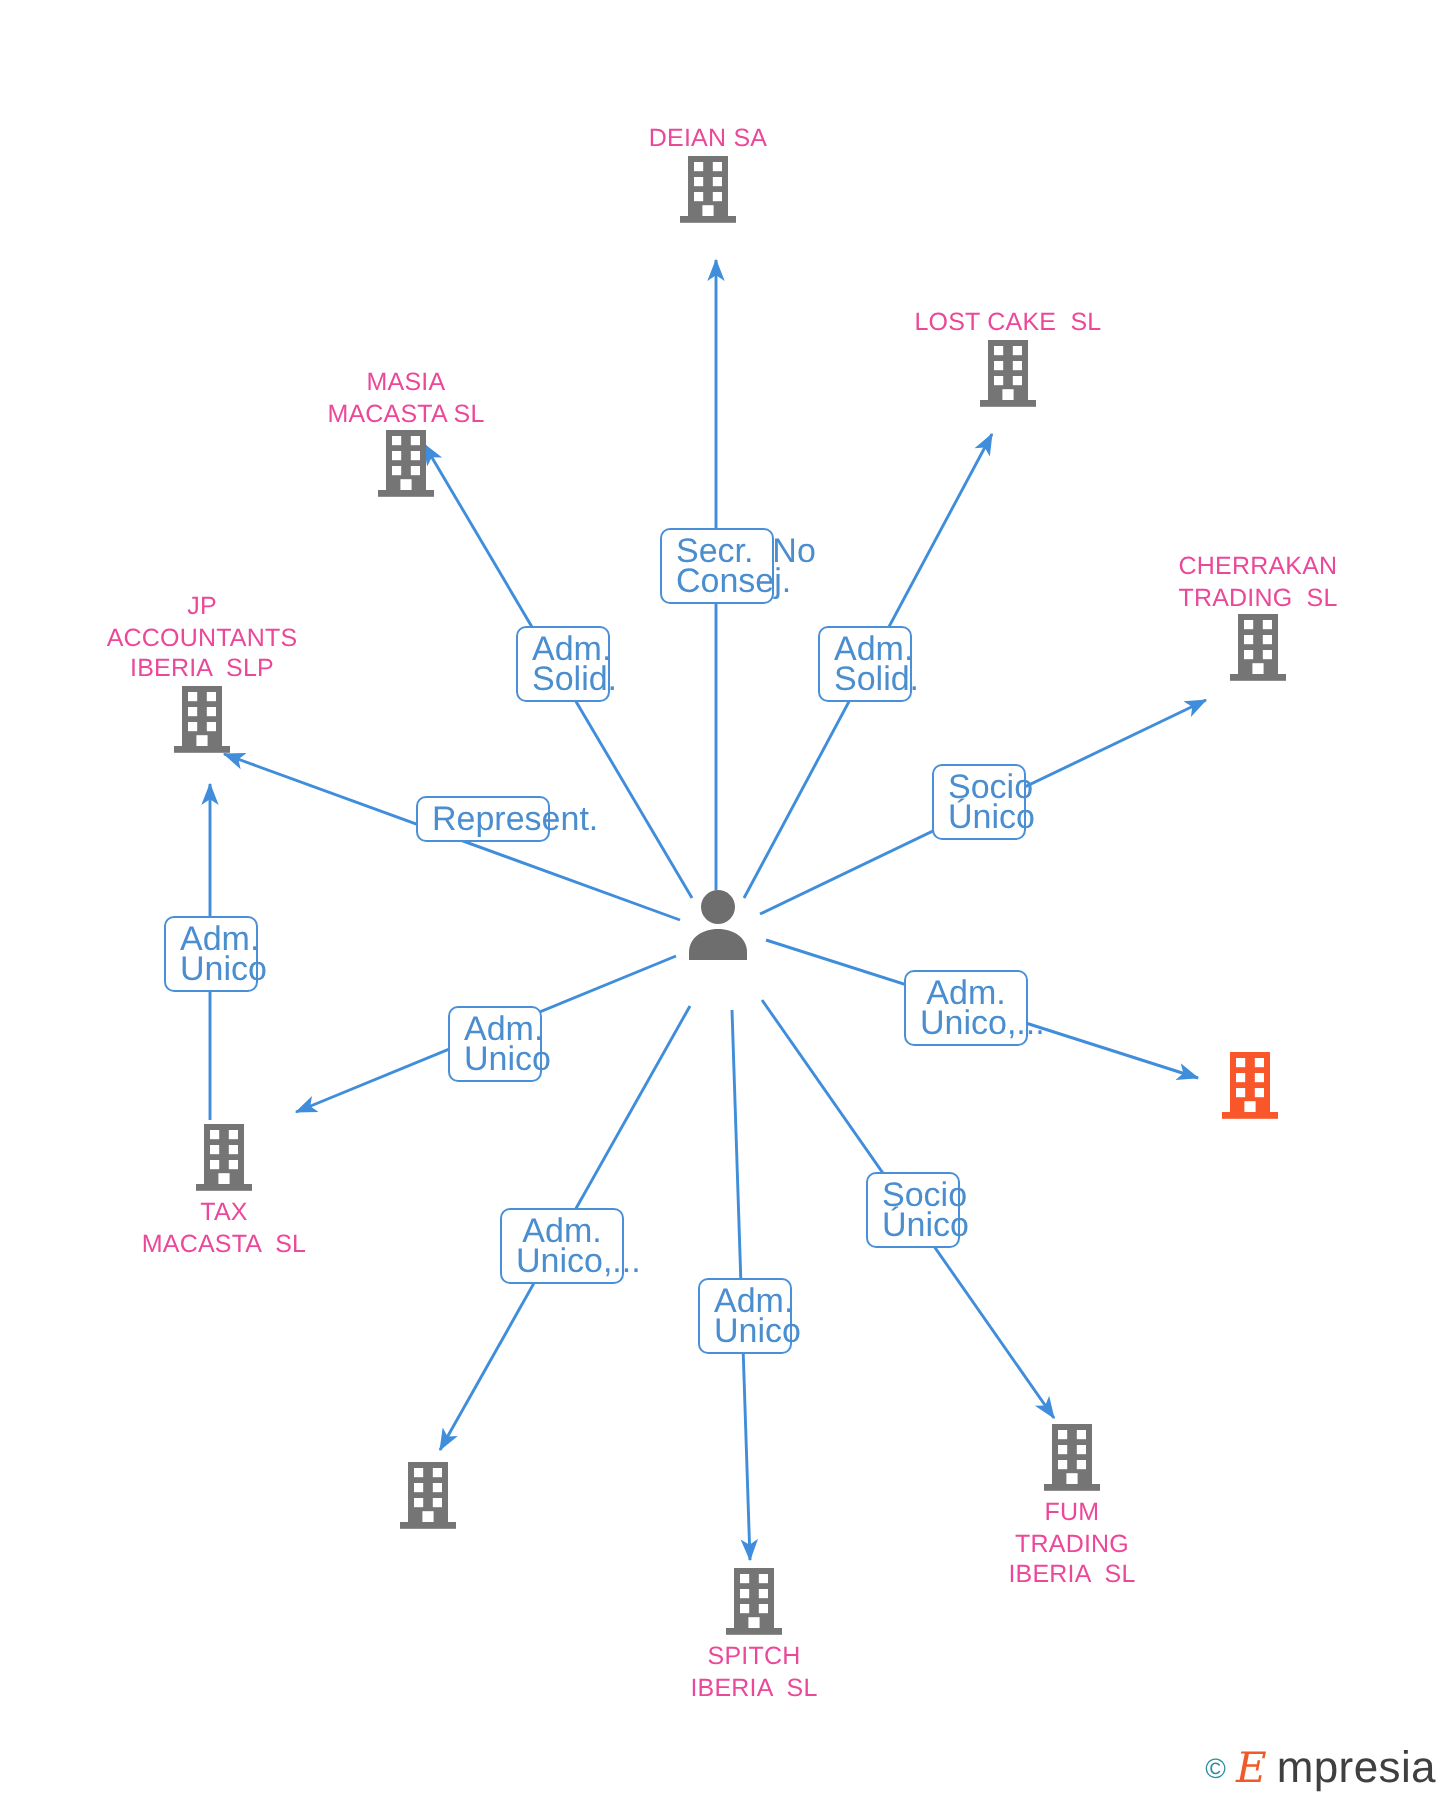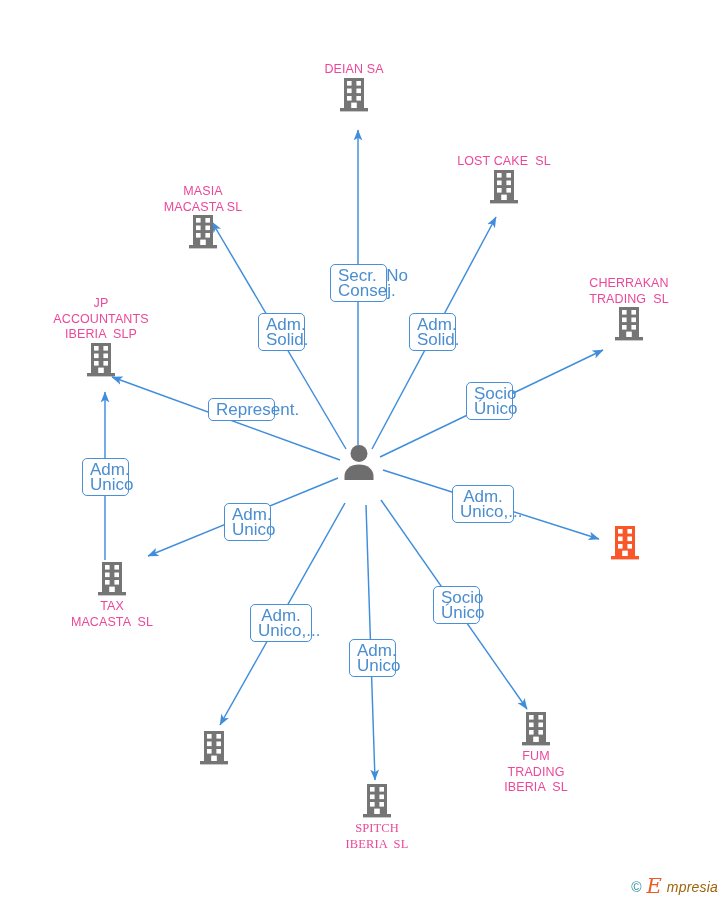--- a/index.html
+++ b/index.html
@@ -36,21 +36,21 @@
     box-sizing:border-box;
   }
   .watermark{
     position:absolute;
     right:10px;bottom:8px;
     display:flex;align-items:center;gap:5px;
     font-size:17px;
   }
   .wm-c{color:#2e8f9e;font-size:14px;}
   .wm-e{color:#f05a28;font-family:"DejaVu Serif",serif;font-style:italic;font-size:21px;line-height:21px;}
-  .wm-text{color:#a16207;font-size:14px;letter-spacing:0.2px;font-style:italic;}
+  .wm-text{color:#404040;font-size:22px;letter-spacing:0.2px;}
 </style>
 </head>
 <body>
 
 <svg id="graph" viewBox="0 0 728 905">
   <defs>
     <marker id="arrow" markerWidth="9" markerHeight="9" refX="7.2" refY="3.2" orient="auto" markerUnits="strokeWidth">
       <path d="M0,0.2 L7.6,3.2 L0,6.2 L1.9,3.2 z" fill="#3f8ddb"></path>
     </marker>
   </defs>
@@ -252,21 +252,21 @@
         <rect x="7" y="3" width="4.6" height="4.6"></rect>
           <rect x="16.4" y="3" width="4.6" height="4.6"></rect>
         <rect x="7" y="10.5" width="4.6" height="4.6"></rect>
           <rect x="16.4" y="10.5" width="4.6" height="4.6"></rect>
         <rect x="7" y="18" width="4.6" height="4.6"></rect>
           <rect x="16.4" y="18" width="4.6" height="4.6"></rect>
         <rect x="11.2" y="24.6" width="5.6" height="5.4"></rect>
       </g>
     </svg>
   </span>
-  <div class="node-label" style="margin-top:3px;font-family:Liberation Serif, serif;">SPITCH
+  <div class="node-label" style="margin-top:3px;">SPITCH
 IBERIA  SL</div>
 </div>
 
 <div class="node" style="left:476px;top:712px;width:120px;">
   <span class="node-icon">
     <svg width="28" height="34" viewBox="0 0 28 34">
       <g fill="#757575">
           <rect x="4" y="0" width="20" height="30"></rect>
           <rect x="0" y="30" width="28" height="3.4"></rect>
         </g>

